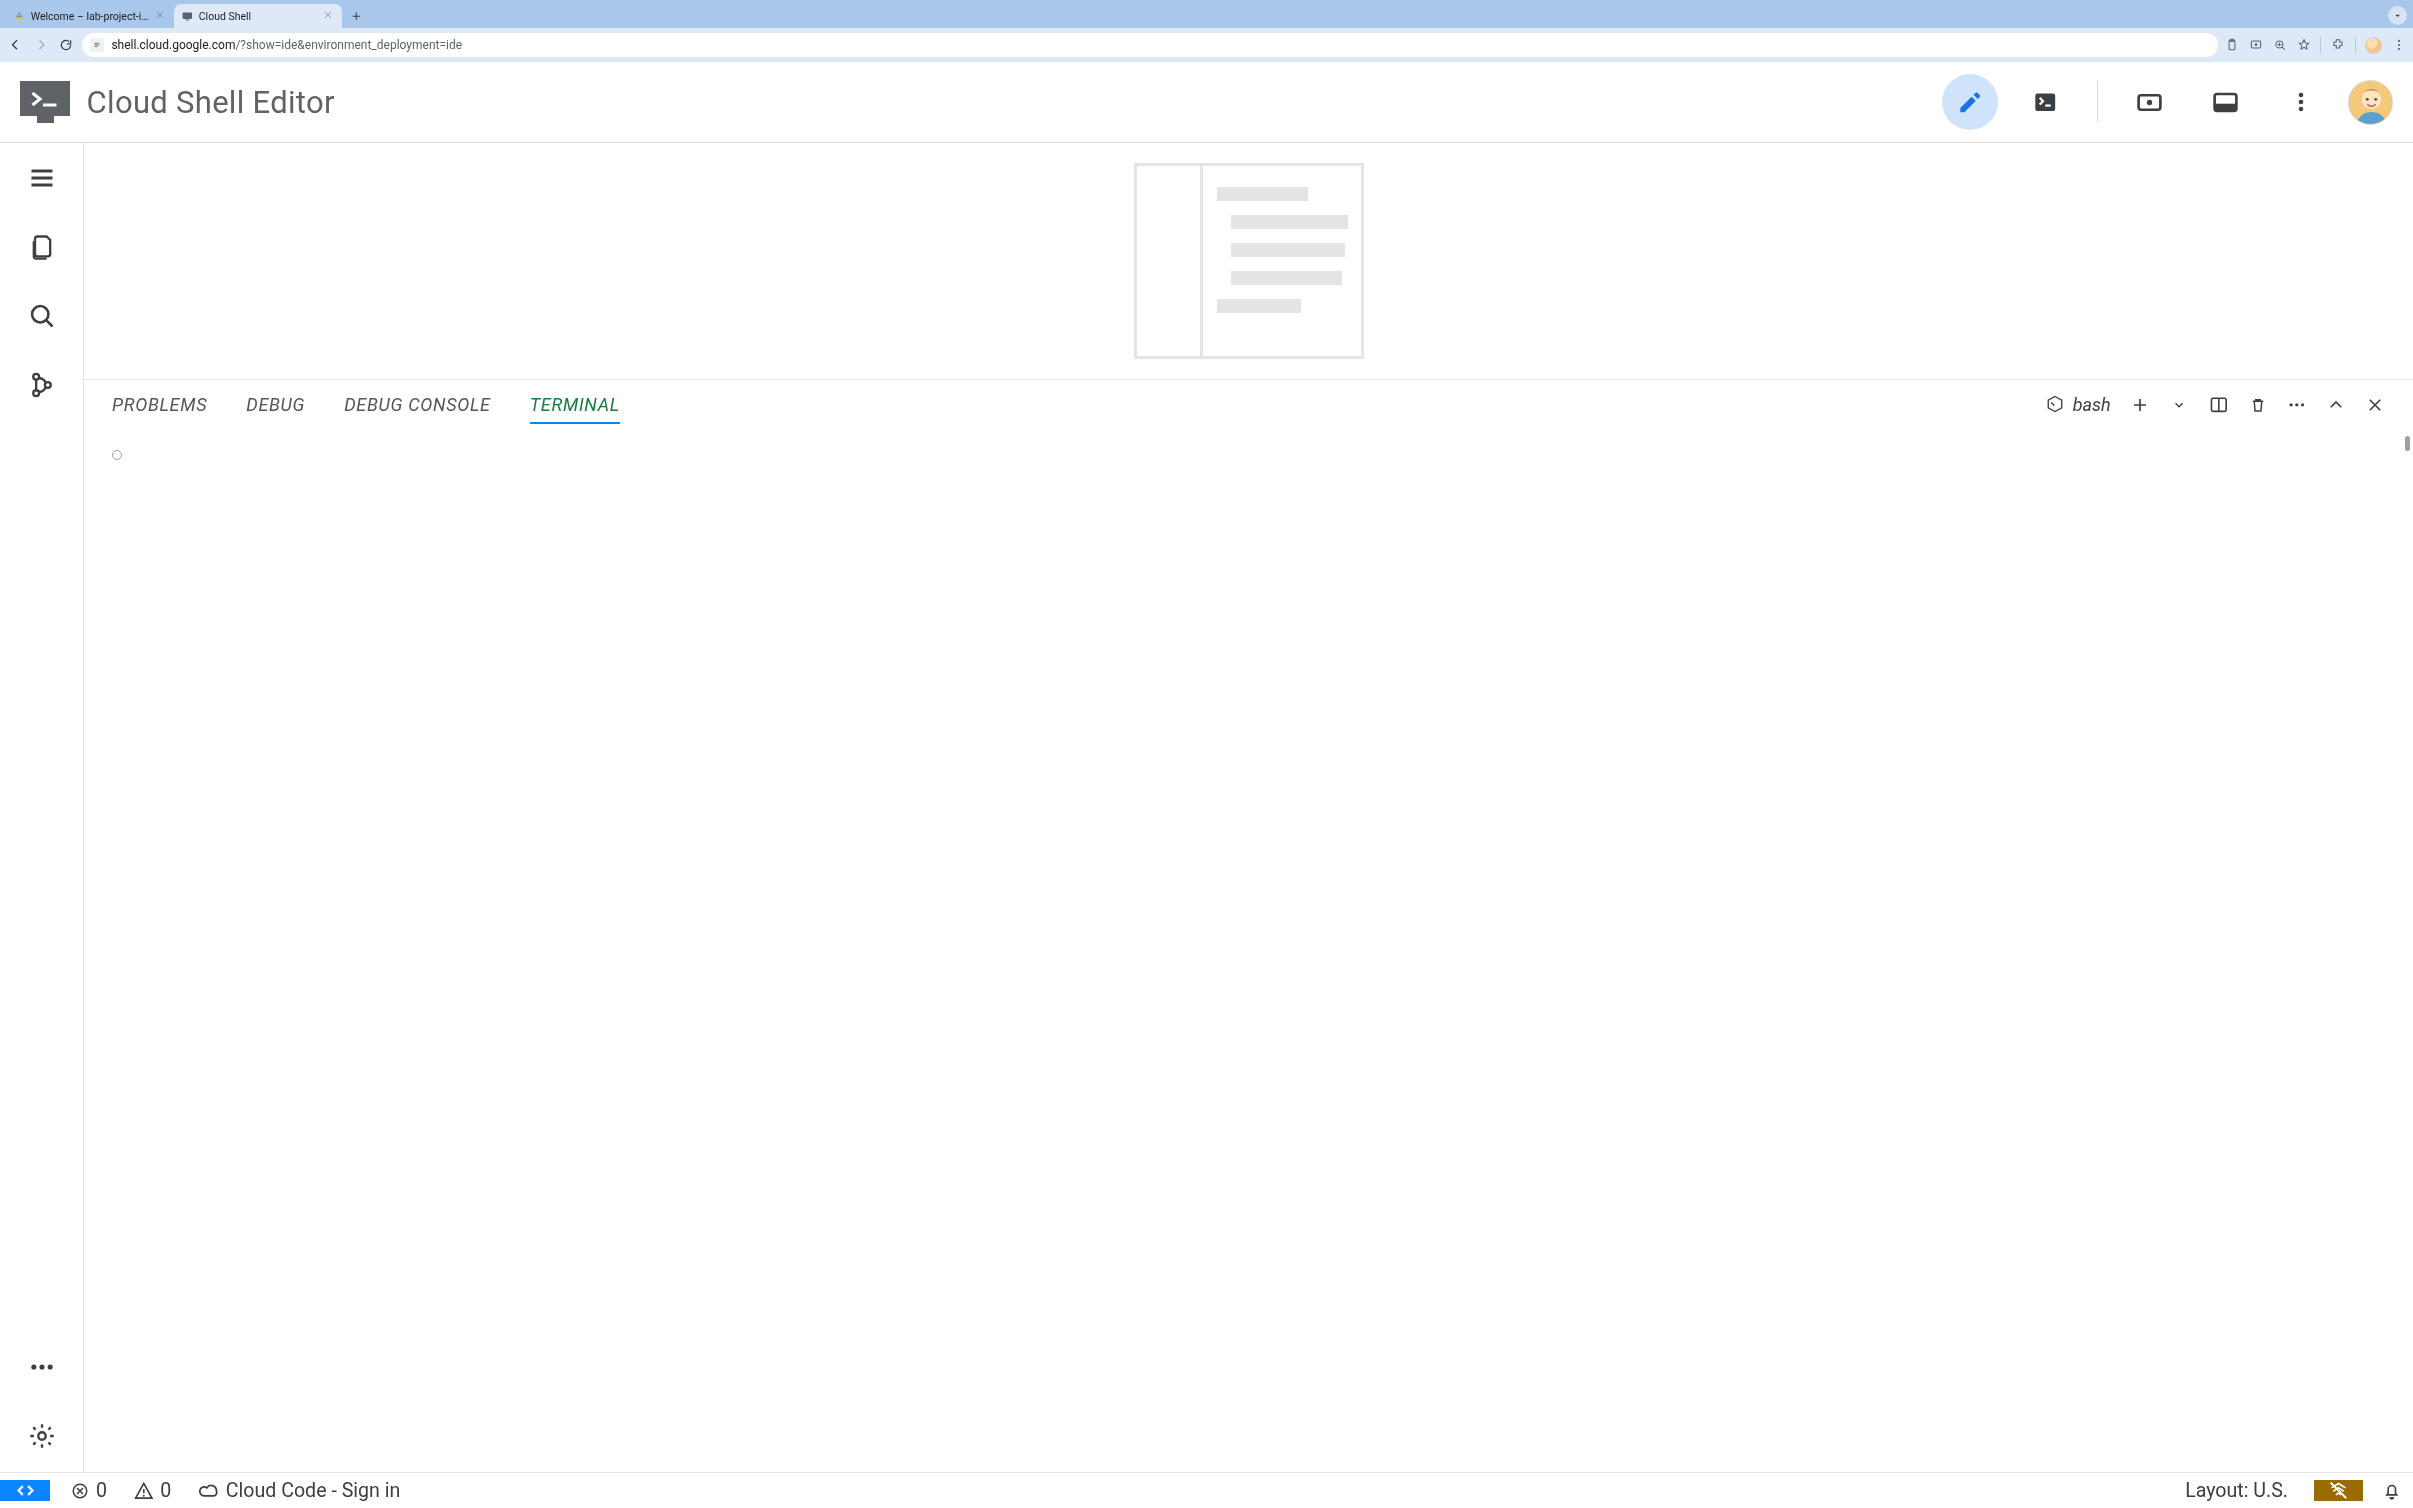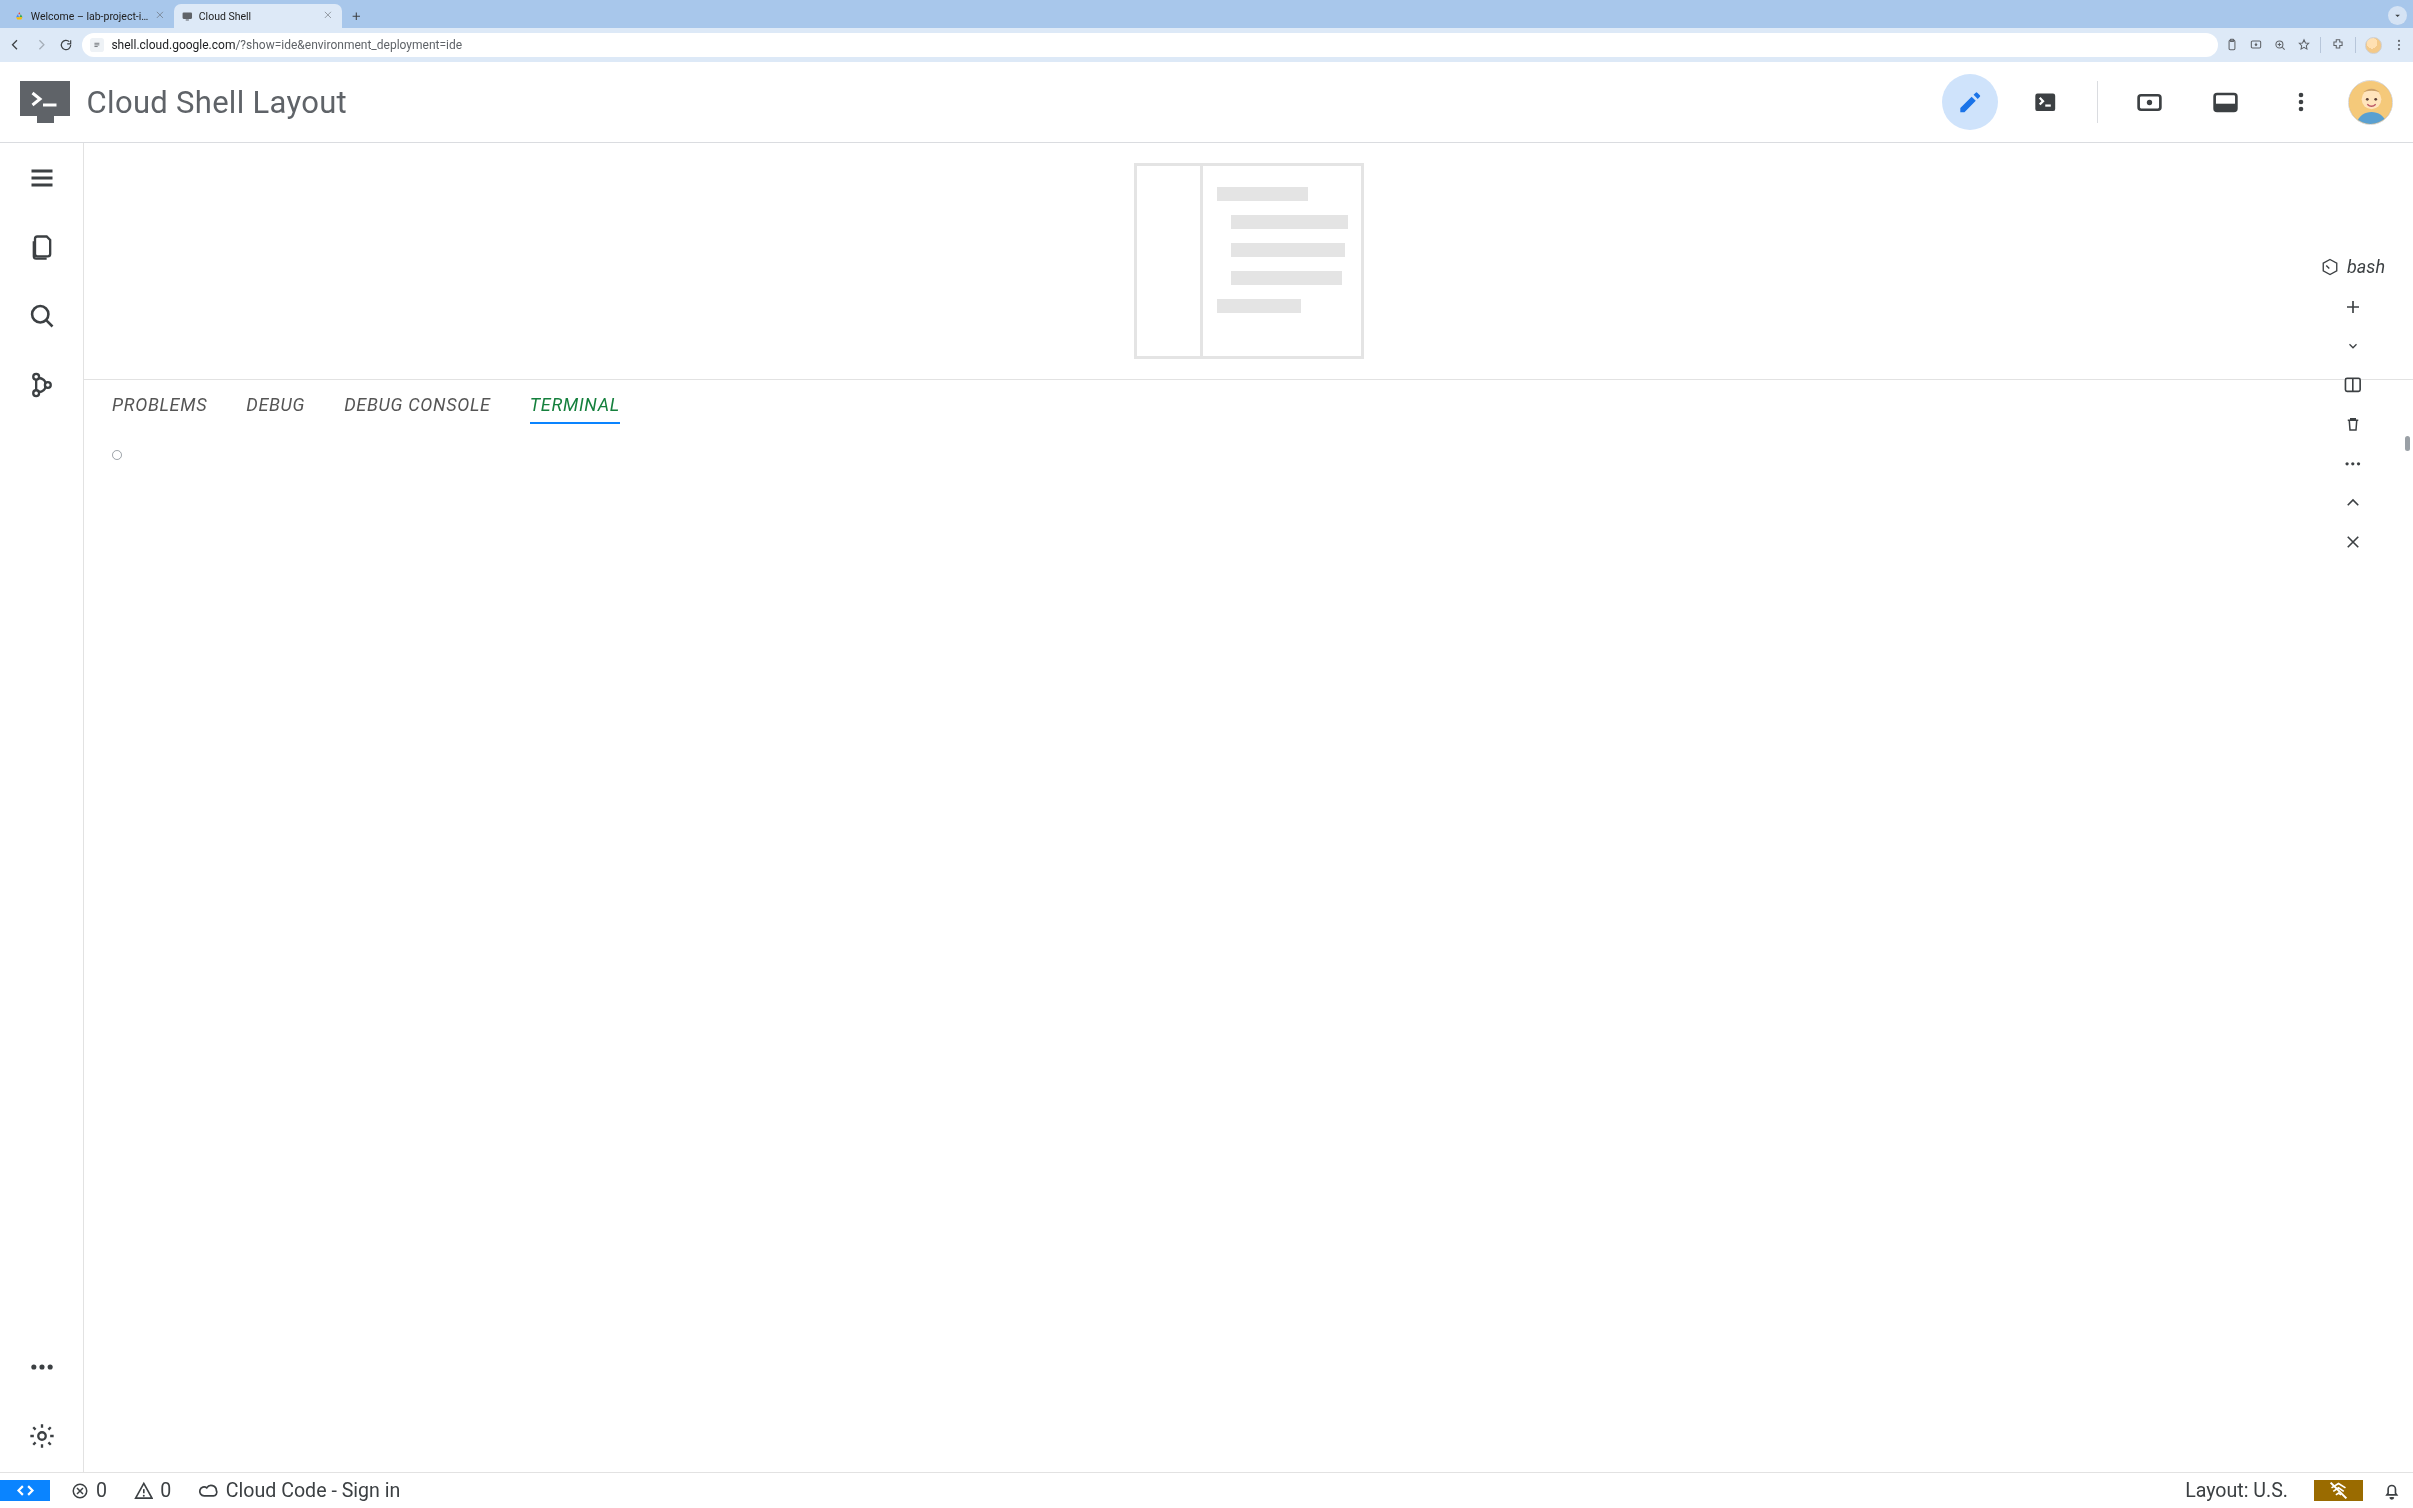--- a/index.html
+++ b/index.html
@@ -192,21 +192,21 @@
     color:#555;
     padding: 7px 0;
     cursor:pointer;
     position:relative;
   }
   .panel-tab.active { color:#15803d; }
   .panel-tab.active::after {
     content:""; position:absolute; left:0; right:0; bottom:-2.8px; height:2.1px; background:#0a84ff;
   }
   .panel-right {
-    margin-left:auto; display:flex; align-items:center; gap:19.6px; color:#3c4043;flex-direction:column;
+    margin-left:auto; display:flex; align-items:flex-end; gap:19.6px; color:#3c4043;
   }
   .panel-right .shellname { font-size:18px; display:flex; align-items:center; gap:8.4px; }
   .panel-right .ic { width:19.6px; height:19.6px; cursor:pointer; display:flex; align-items:center; justify-content:center; }
 
   .terminal {
     flex:1;
     padding: 21px 28px;
     font-family: "Menlo", "Consolas", monospace;
     font-size: 19.6px;
     color:#222;
@@ -367,21 +367,21 @@
 <div class="csh-header">
   <div class="csh-logo">
     <div class="box">
       <svg viewBox="0 0 40 24" width="31" height="18">
         <path fill="none" stroke="#fff" stroke-width="4" d="M4 4l10 8-10 8"></path>
         <path stroke="#fff" stroke-width="4" d="M18 20h18"></path>
       </svg>
     </div>
     <div class="stand"></div>
   </div>
-  <div class="csh-title">Cloud Shell Layout</div>
+  <div class="csh-title">Cloud Shell Editor</div>
 
   <div class="csh-toolbar">
     <div class="csh-btn active">
       <svg viewBox="0 0 24 24" width="26.5" height="26.5">
           <path fill="#1a73e8" d="M3 17.25V21h3.75L17 10.75l-3.75-3.75L3 17.25zM20.7 7.05a1 1 0 000-1.4l-2.35-2.35a1 1 0 00-1.4 0L15 5.25 18.75 9l1.95-1.95z"></path>
         </svg>
     </div>
     <div class="csh-btn">
       <svg viewBox="0 0 24 24" width="26.5" height="26.5">
           <rect x="3" y="4" width="18" height="16" rx="2" fill="#3c4043"></rect>

